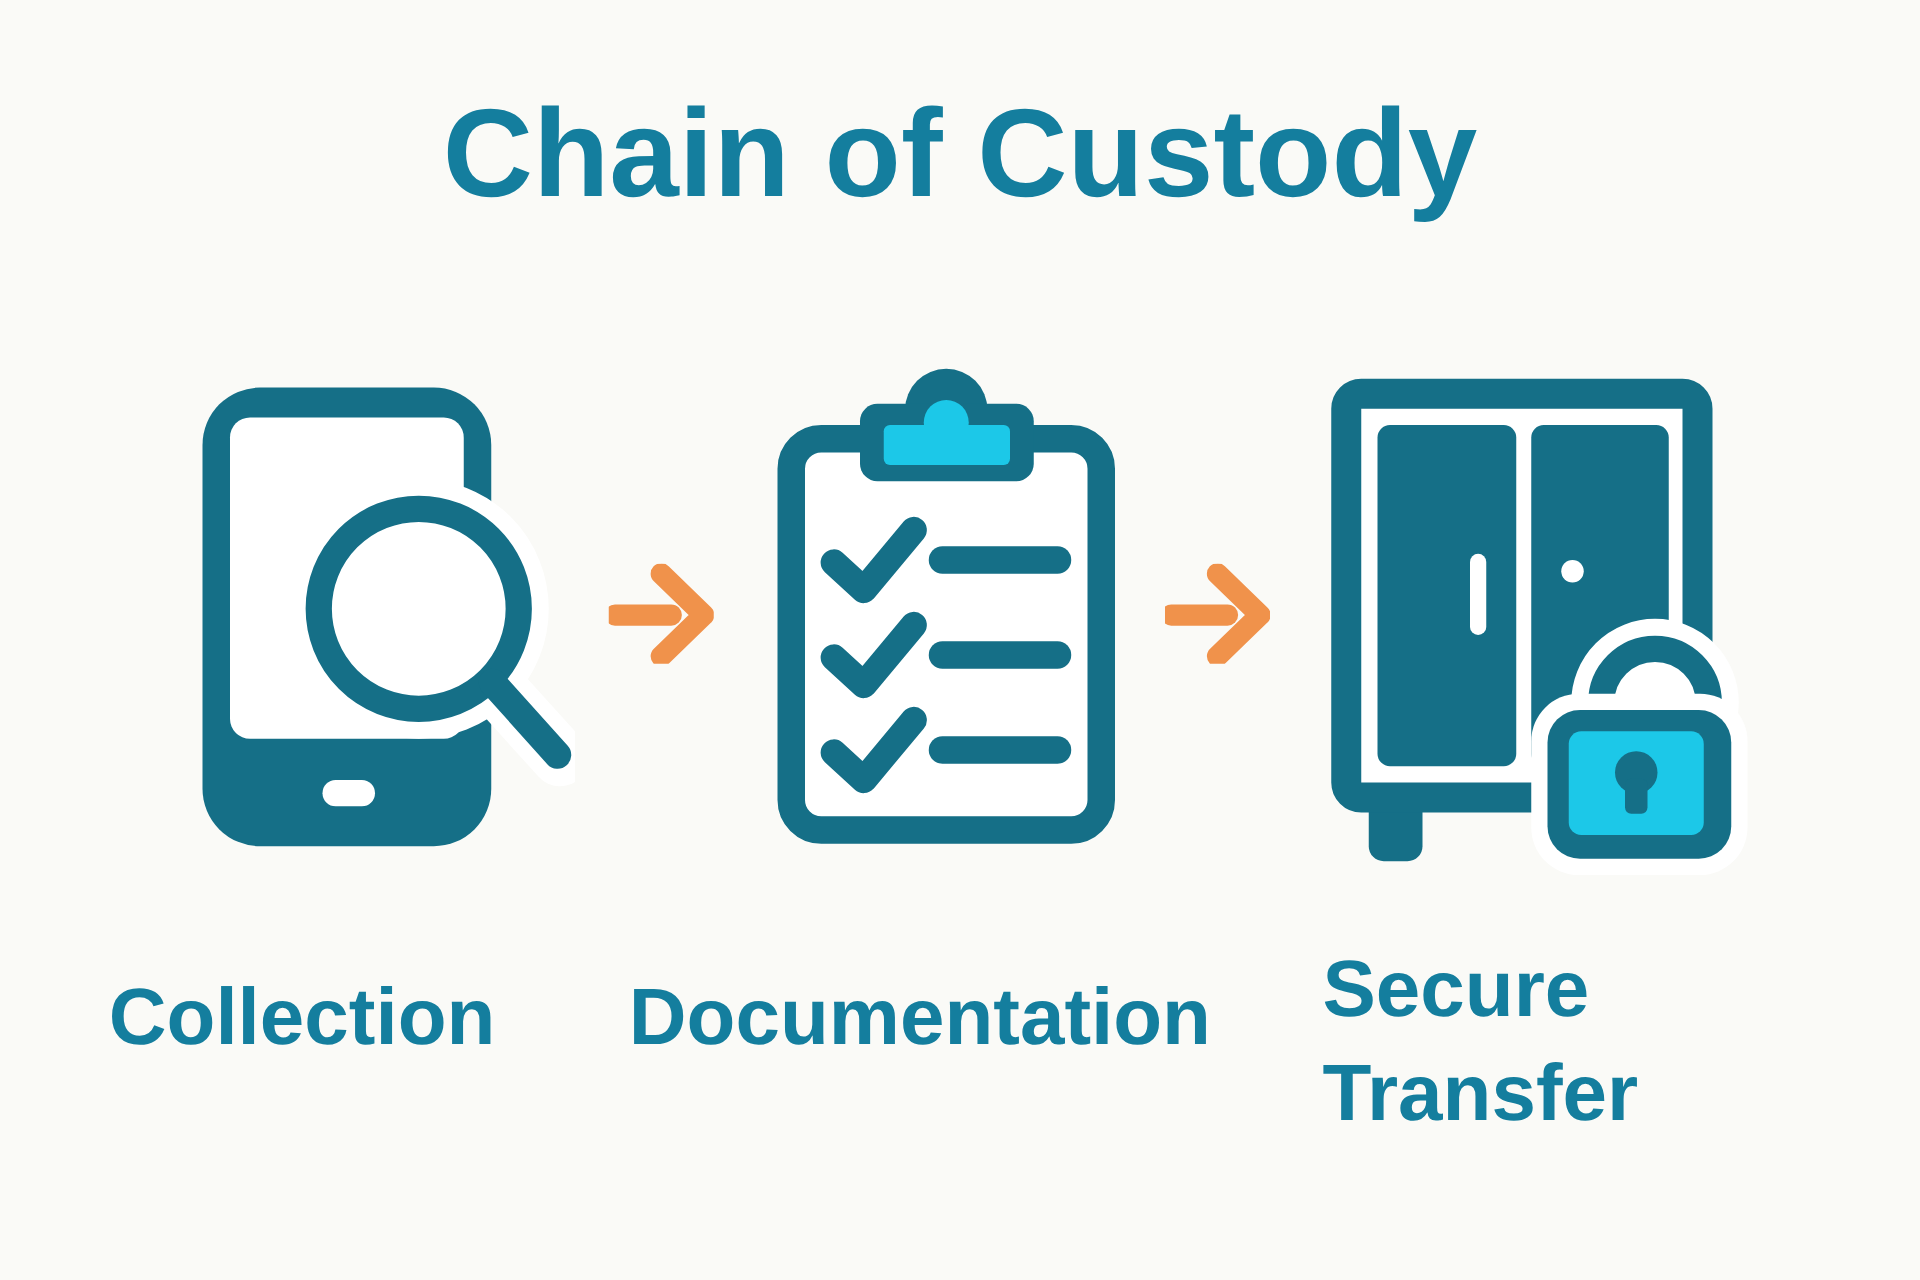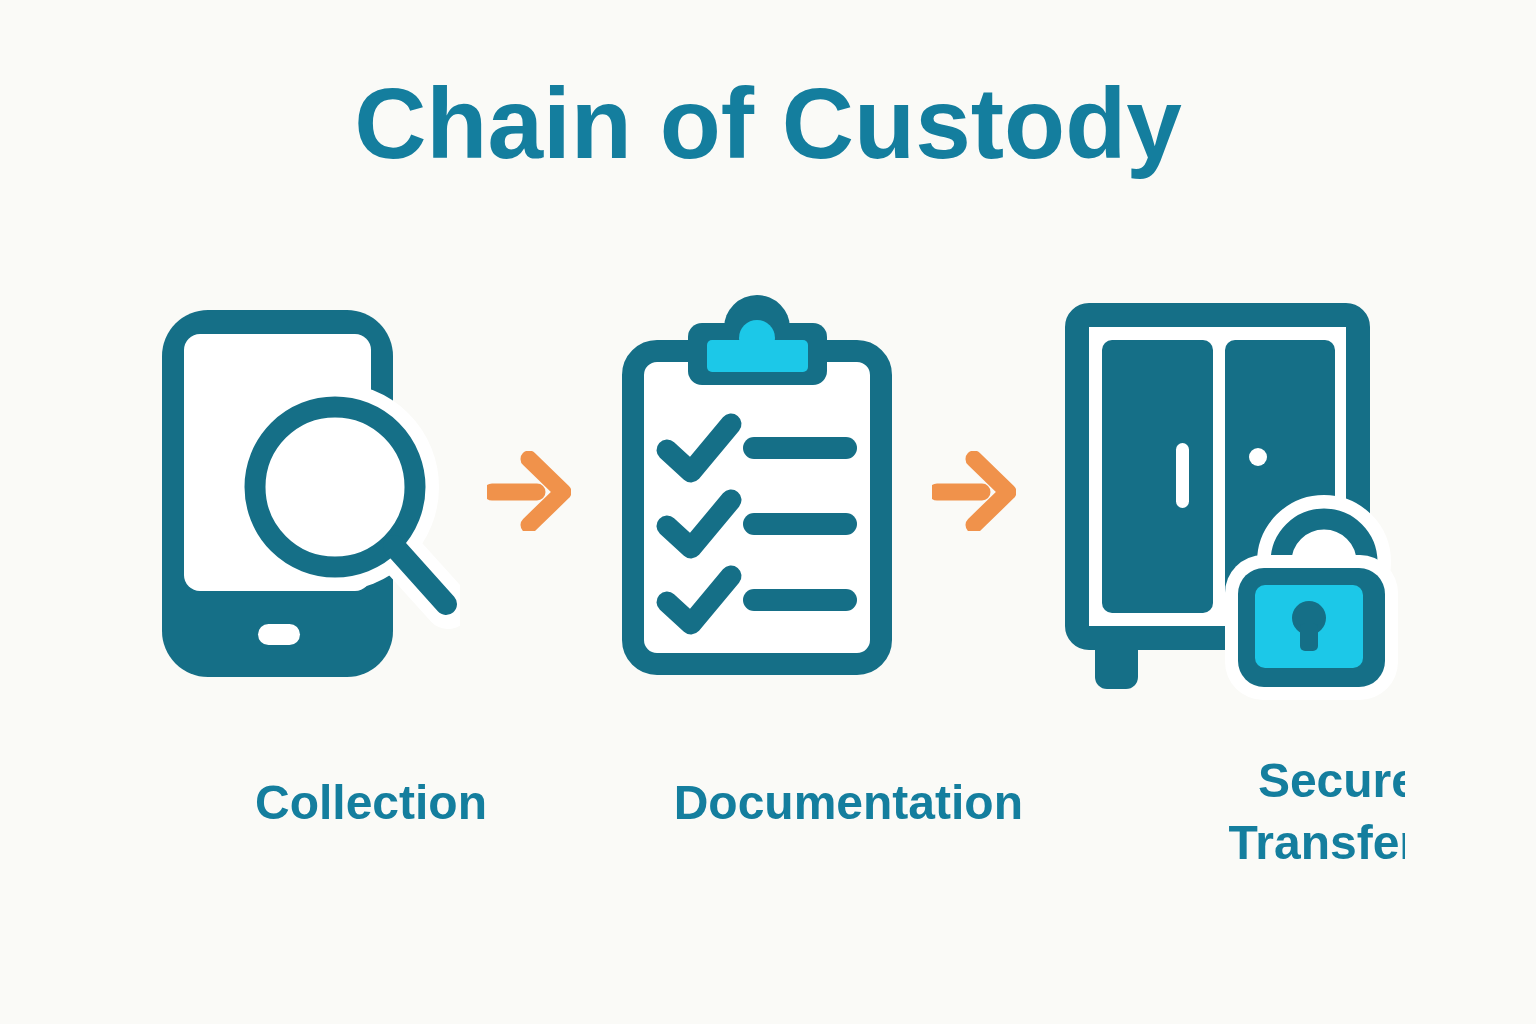--- a/index.html
+++ b/index.html
@@ -31,23 +31,23 @@
   .icon{position:absolute;}
   .icon-collection{left:160px;top:300px;width:300px;height:385px;}
   .icon-documentation{left:615px;top:290px;width:285px;height:395px;}
   .icon-secure{left:1055px;top:295px;width:345px;height:410px;}
   .arrow{position:absolute;width:84px;height:80px;}
   .arrow-1{left:487px;top:451px;}
   .arrow-2{left:932px;top:451px;}
   .step-label{
     position:absolute;
     color:var(--text-teal);
-    font-size:48px;
+    font-size:64px;
     font-weight:700;
-    text-align:right;
+    text-align:left;
     line-height:1.3;
   }
   .label-collection{left:87px;top:772px;width:400px;}
   .label-documentation{left:503px;top:772px;width:520px;}
   .label-secure{left:1058px;top:750px;width:360px;}
   
   .fT{fill:var(--teal);}
   .fW{fill:#FFFFFF;}
   .fC{fill:var(--cyan);}
   .sT{stroke:var(--teal);fill:none;}

